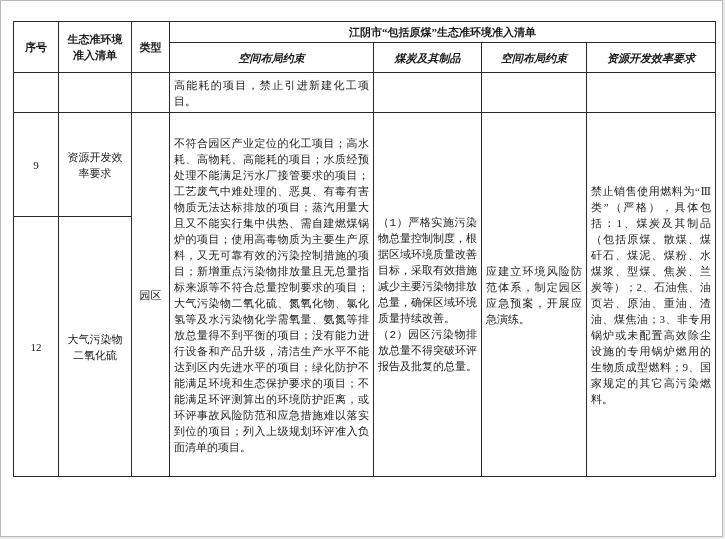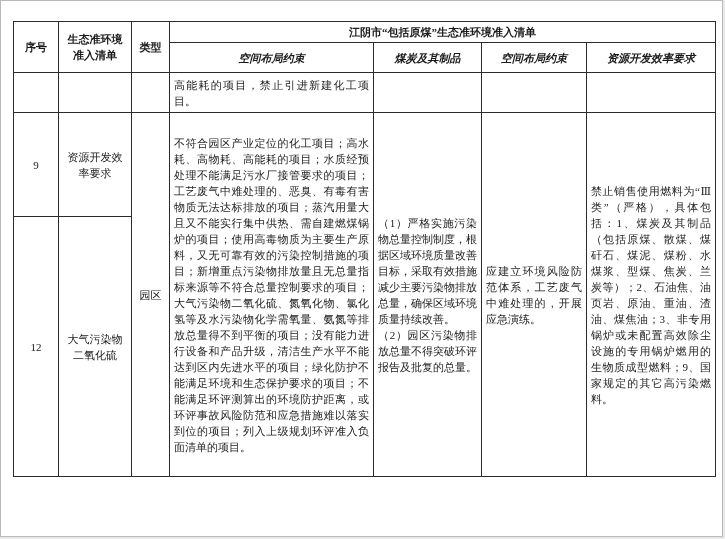--- a/index.html
+++ b/index.html
@@ -55,20 +55,21 @@
   }
   td.txt{
     text-align:justify;
     line-height:17px;
   }
   td.top{
     vertical-align:top;
   }
   td.prelines{
     white-space:pre-line;
+    font-family:Liberation Mono, monospace;
   }
   .page-num{
     position:absolute;
     left:0;right:0;
     top:498px;
     text-align:center;
     font-size:12px;
     color:#1c1c1c;
   }
 </style>
@@ -108,21 +109,21 @@
         <td></td>
         <td></td>
       </tr>
       <tr style="height:104px">
         <td class="ctr">9</td>
         <td class="ctr">资源开发效率要求</td>
         <td rowspan="2" class="ctr">园区</td>
         <td rowspan="2" class="txt top">不符合园区产业定位的化工项目；高水耗、高物耗、高能耗的项目；水质经预处理不能满足污水厂接管要求的项目；工艺废气中难处理的、恶臭、有毒有害物质无法达标排放的项目；蒸汽用量大且又不能实行集中供热、需自建燃煤锅炉的项目；使用高毒物质为主要生产原料，又无可靠有效的污染控制措施的项目；新增重点污染物排放量且无总量指标来源等不符合总量控制要求的项目；大气污染物二氧化硫、氮氧化物、氯化氢等及水污染物化学需氧量、氨氮等排放总量得不到平衡的项目；没有能力进行设备和产品升级，清洁生产水平不能达到区内先进水平的项目；绿化防护不能满足环境和生态保护要求的项目；不能满足环评测算出的环境防护距离，或环评事故风险防范和应急措施难以落实到位的项目；列入上级规划环评准入负面清单的项目。</td>
         <td rowspan="2" class="txt prelines">（1）严格实施污染物总量控制制度，根据区域环境质量改善目标，采取有效措施减少主要污染物排放总量，确保区域环境质量持续改善。
 （2）园区污染物排放总量不得突破环评报告及批复的总量。</td>
-        <td rowspan="2" class="txt">应建立环境风险防范体系，工艺废气中难处理的，开展应急演练。</td>
+        <td rowspan="2" class="txt">应建立环境风险防范体系，制定园区应急预案，开展应急演练。</td>
         <td rowspan="2" class="txt">禁止销售使用燃料为“Ⅲ类”（严格），具体包括：1、煤炭及其制品（包括原煤、散煤、煤矸石、煤泥、煤粉、水煤浆、型煤、焦炭、兰炭等）；2、石油焦、油页岩、原油、重油、渣油、煤焦油；3、非专用锅炉或未配置高效除尘设施的专用锅炉燃用的生物质成型燃料；9、国家规定的其它高污染燃料。</td>
       </tr>
       <tr style="height:260px">
         <td class="ctr">12</td>
         <td class="ctr">大气污染物二氧化硫</td>
       </tr>
     </tbody>
   </table>
 </div>
 

